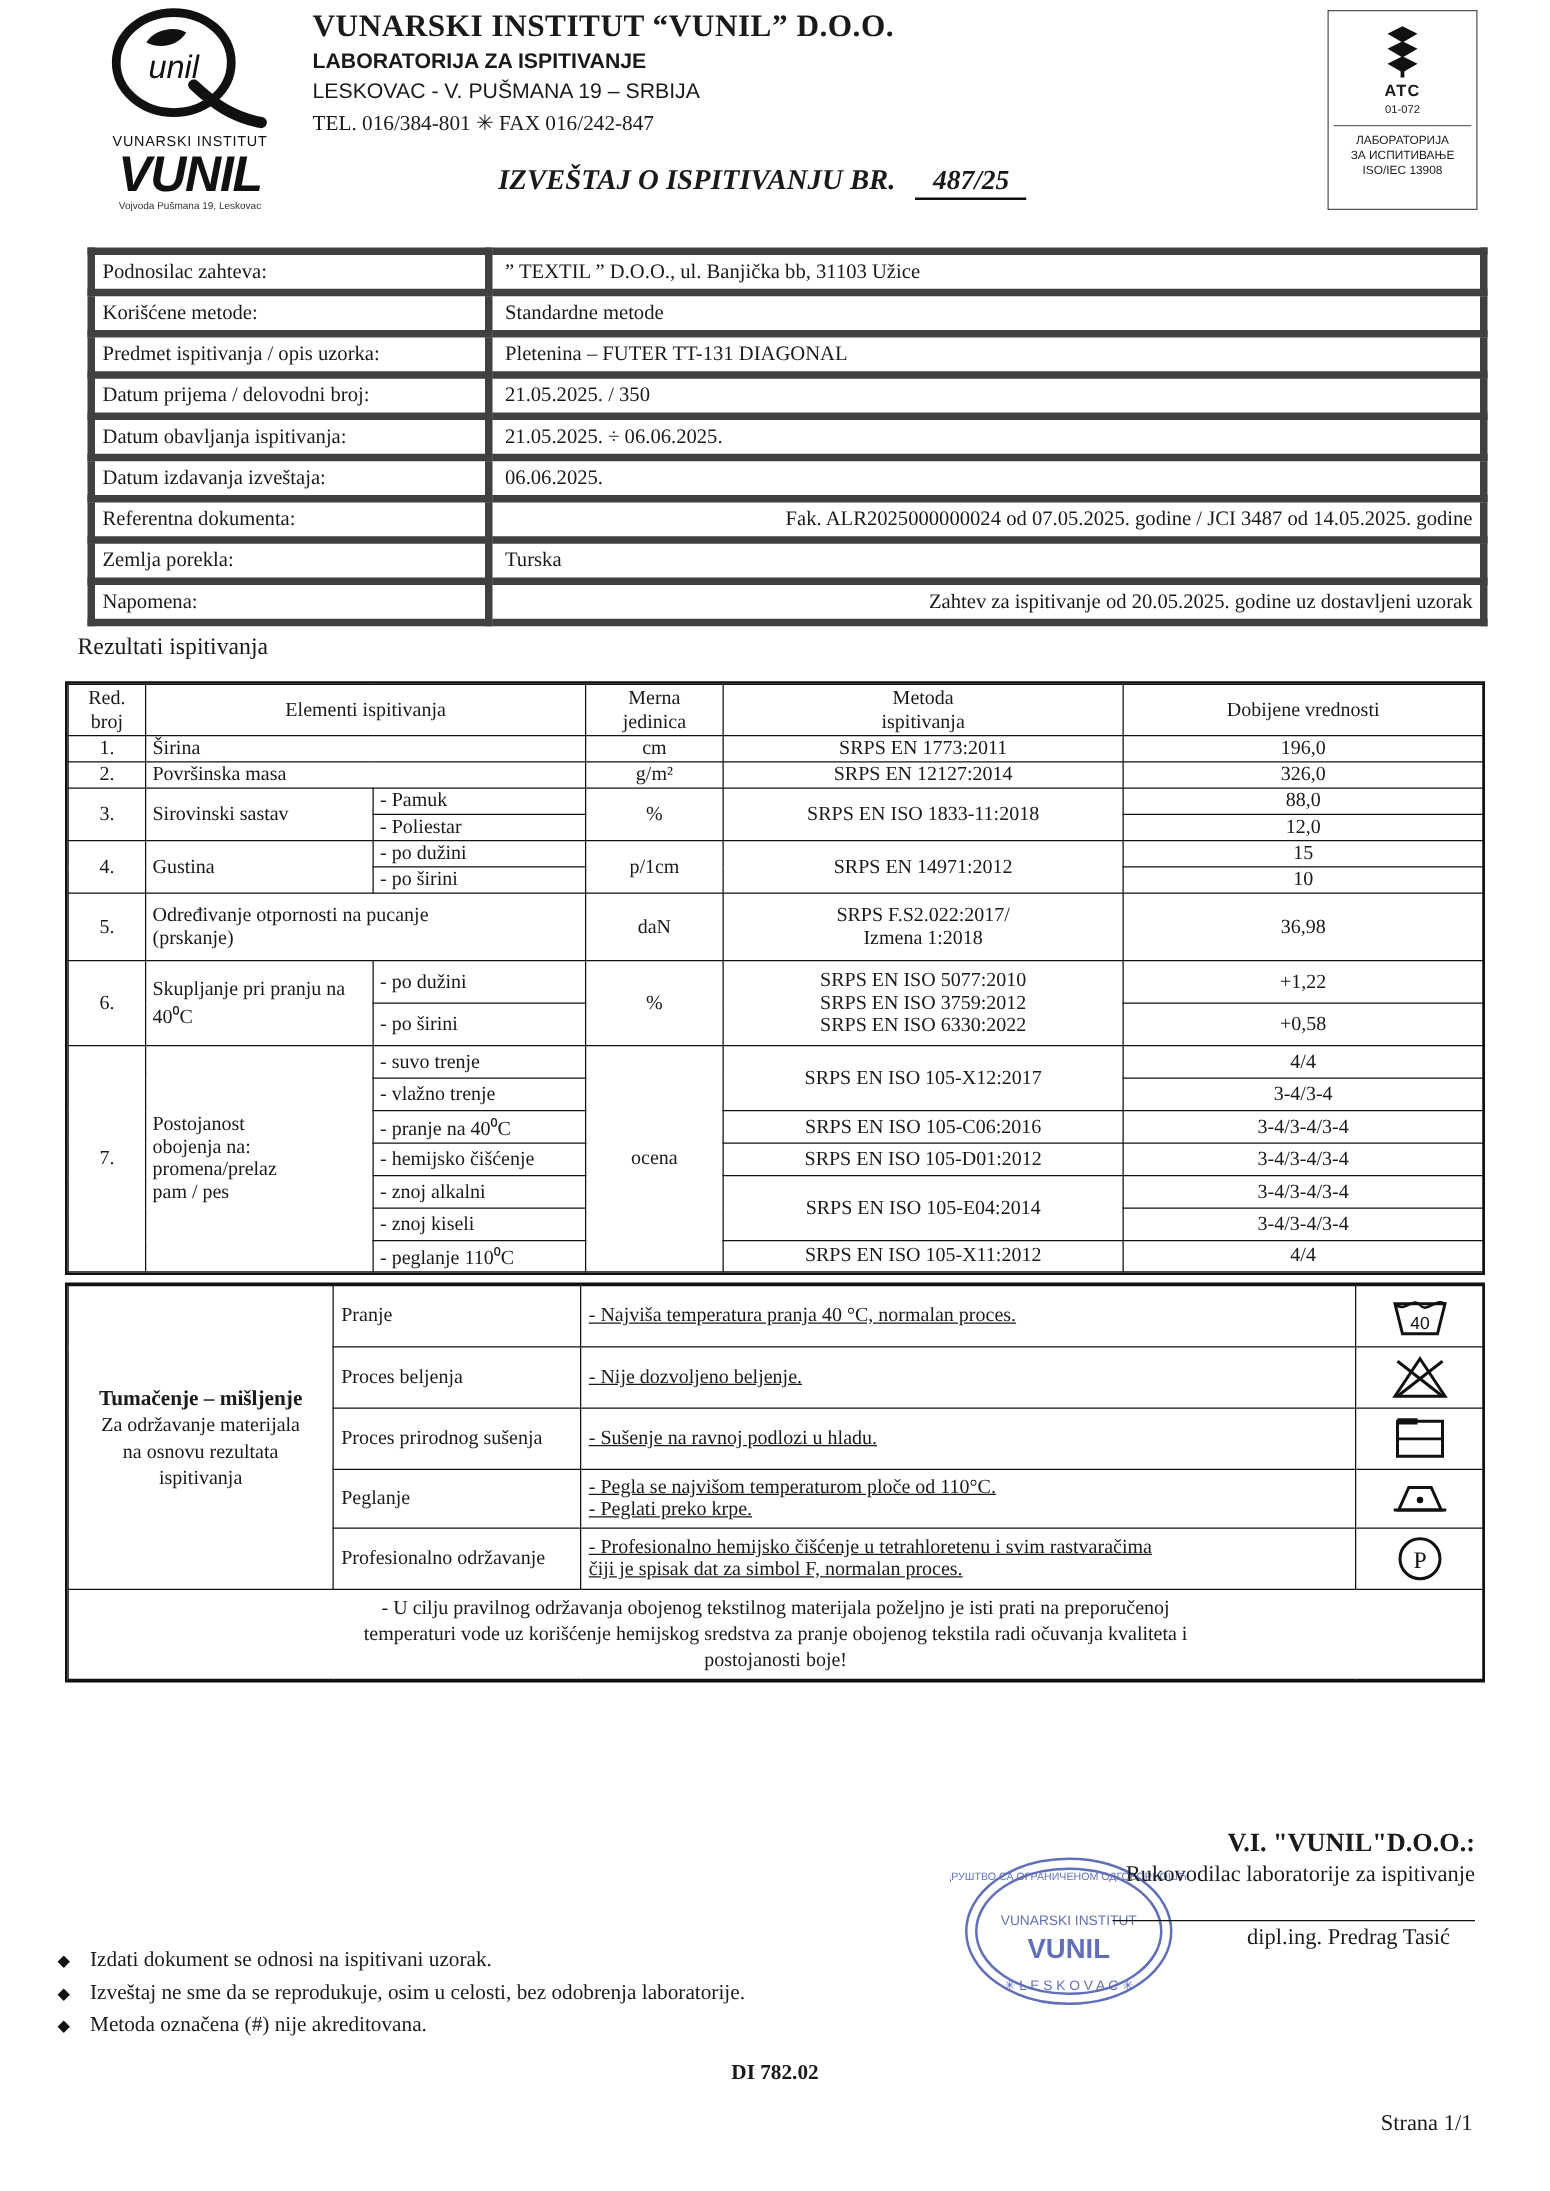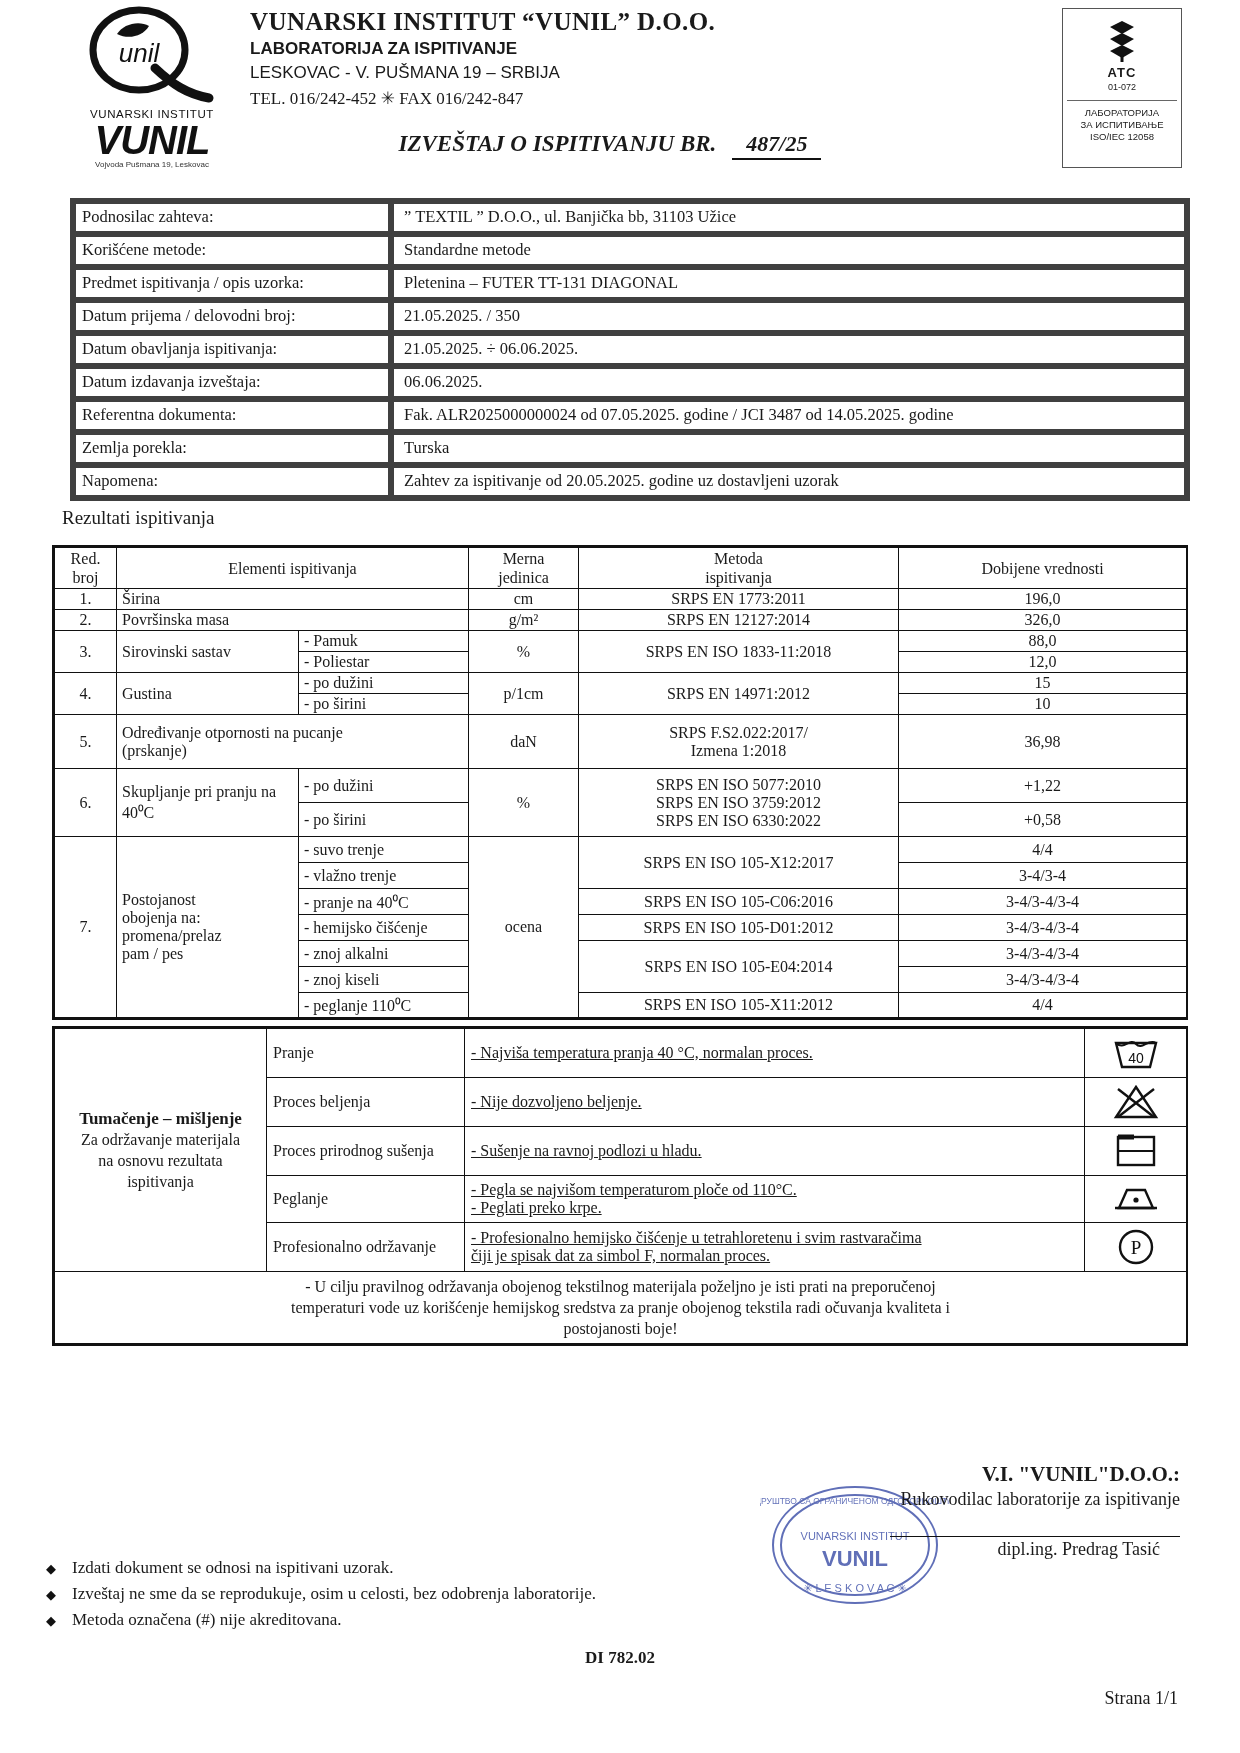--- a/index.html
+++ b/index.html
@@ -139,21 +139,21 @@
   }
   .info-table td {
     border: 6px solid #404040;
     font-size: 16.5px;
     padding: 2px 6px 3px 6px;
     height: 22px;
     vertical-align: middle;
   }
   .info-table td.lbl { width: 300px; }
   .info-table td.val { padding-left: 10px; }
-  .val-small { font-size: 15.5px; }
+  .val-small { font-size: 15.5px; text-align: right; }
 
   .results-title {
     margin: 6px 0 0 62px;
     font-size: 19px;
   }
 
   
   .res-wrap {
     margin: 16px 52px 0 52px;
     width: 1136px;
@@ -284,42 +284,42 @@
       </div>
       <div class="logo-sub1">VUNARSKI INSTITUT</div>
       <div class="logo-word">VUNIL</div>
       <div class="logo-addr">Vojvoda Pušmana 19, Leskovac</div>
     </div>
 
     <div class="title-block">
       <div class="t-inst">VUNARSKI INSTITUT “VUNIL” D.O.O.</div>
       <div class="t-lab">LABORATORIJA ZA ISPITIVANJE</div>
       <div class="t-addr">LESKOVAC - V. PUŠMANA 19 – SRBIJA</div>
-      <div class="t-tel">TEL. 016/242-452 ✳ FAX  016/242-847</div>
+      <div class="t-tel">TEL. 016/384-801 ✳ FAX  016/242-847</div>
       <div class="t-report">
         <span>IZVEŠTAJ O ISPITIVANJU BR.</span>
         <span class="num">487/25</span>
       </div>
     </div>
 
     <div class="atc">
       <div class="mark">
         <svg width="44" height="46" viewBox="0 0 44 46">
           <path d="M22 4 L34 10 L22 17 L10 10 Z" fill="#111"></path>
           <path d="M22 16 L34 22 L22 29 L10 22 Z" fill="#111"></path>
           <path d="M22 28 L34 34 L22 41 L10 34 Z" fill="#111"></path>
           <path d="M22 38 L22 45" stroke="#111" stroke-width="3"></path>
         </svg>
       </div>
       <div class="atc-name">ATC</div>
       <div class="atc-code">01-072</div>
       <div class="atc-rule"></div>
       <div class="atc-l">ЛАБОРАТОРИЈА</div>
       <div class="atc-l">ЗА ИСПИТИВАЊЕ</div>
-      <div class="atc-l">ISO/IEC 12058</div>
+      <div class="atc-l">ISO/IEC 13908</div>
     </div>
   </div>
 
   <table class="info-table">
     <tbody>
         <tr>
       <td class="lbl">Podnosilac zahteva:</td>
       <td class="val">” TEXTIL ” D.O.O., ul. Banjička bb, 31103 Užice</td>
     </tr>
     <tr>

